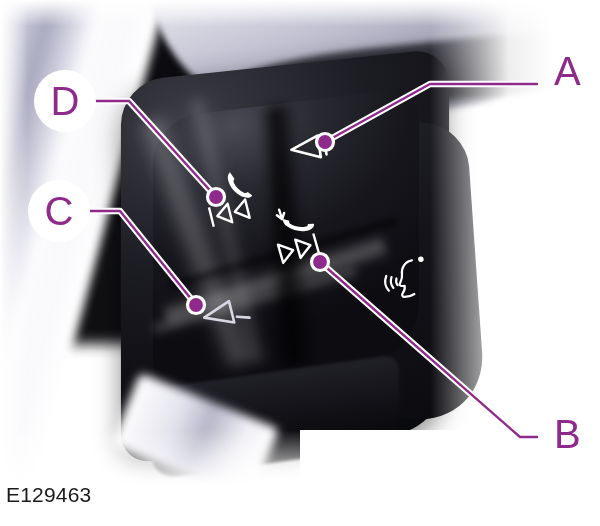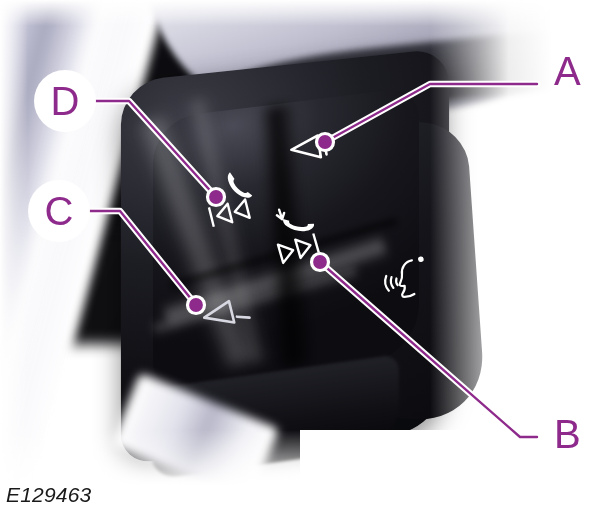--- a/index.html
+++ b/index.html
@@ -256,21 +256,20 @@
   }
 
   .caption {
     position: absolute;
     left: 6px;
     top: 483px;
     font-size: 21px;
     color: #1a1a1a;
     font-family: "Liberation Sans", sans-serif;
     letter-spacing: 0.2px;
-    font-style: italic;
   }
 </style>
 </head>
 <body>
 
 <div id="figure">
 
   <div class="scene">
     <div class="cabin-dark"></div>
     <div class="cabin-dark-2"></div>

